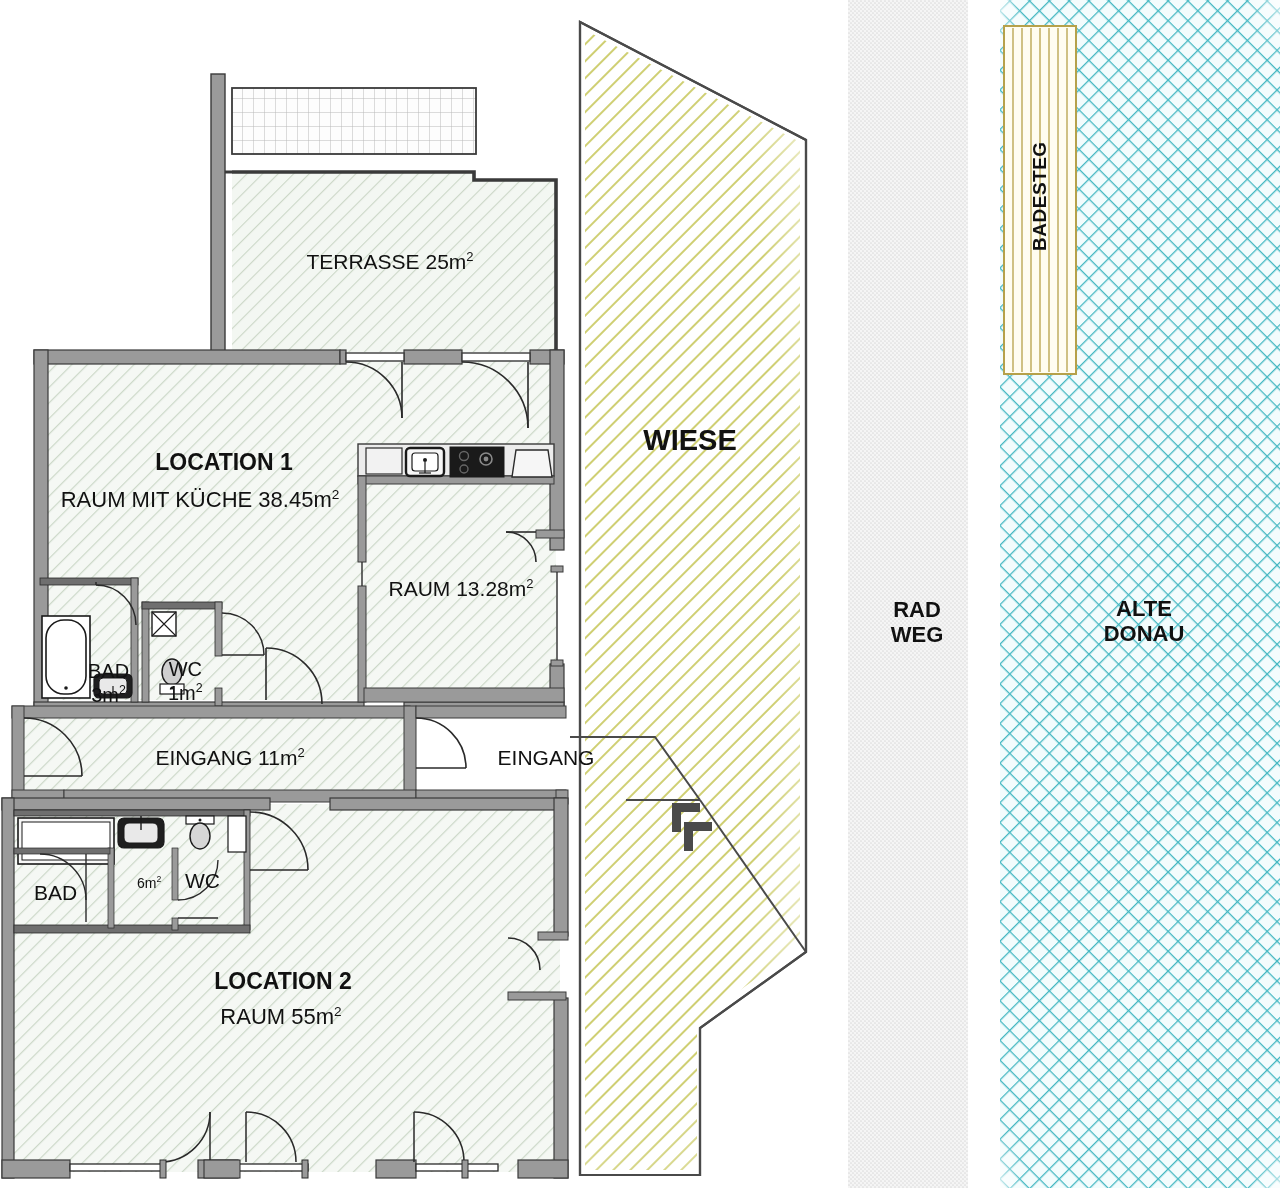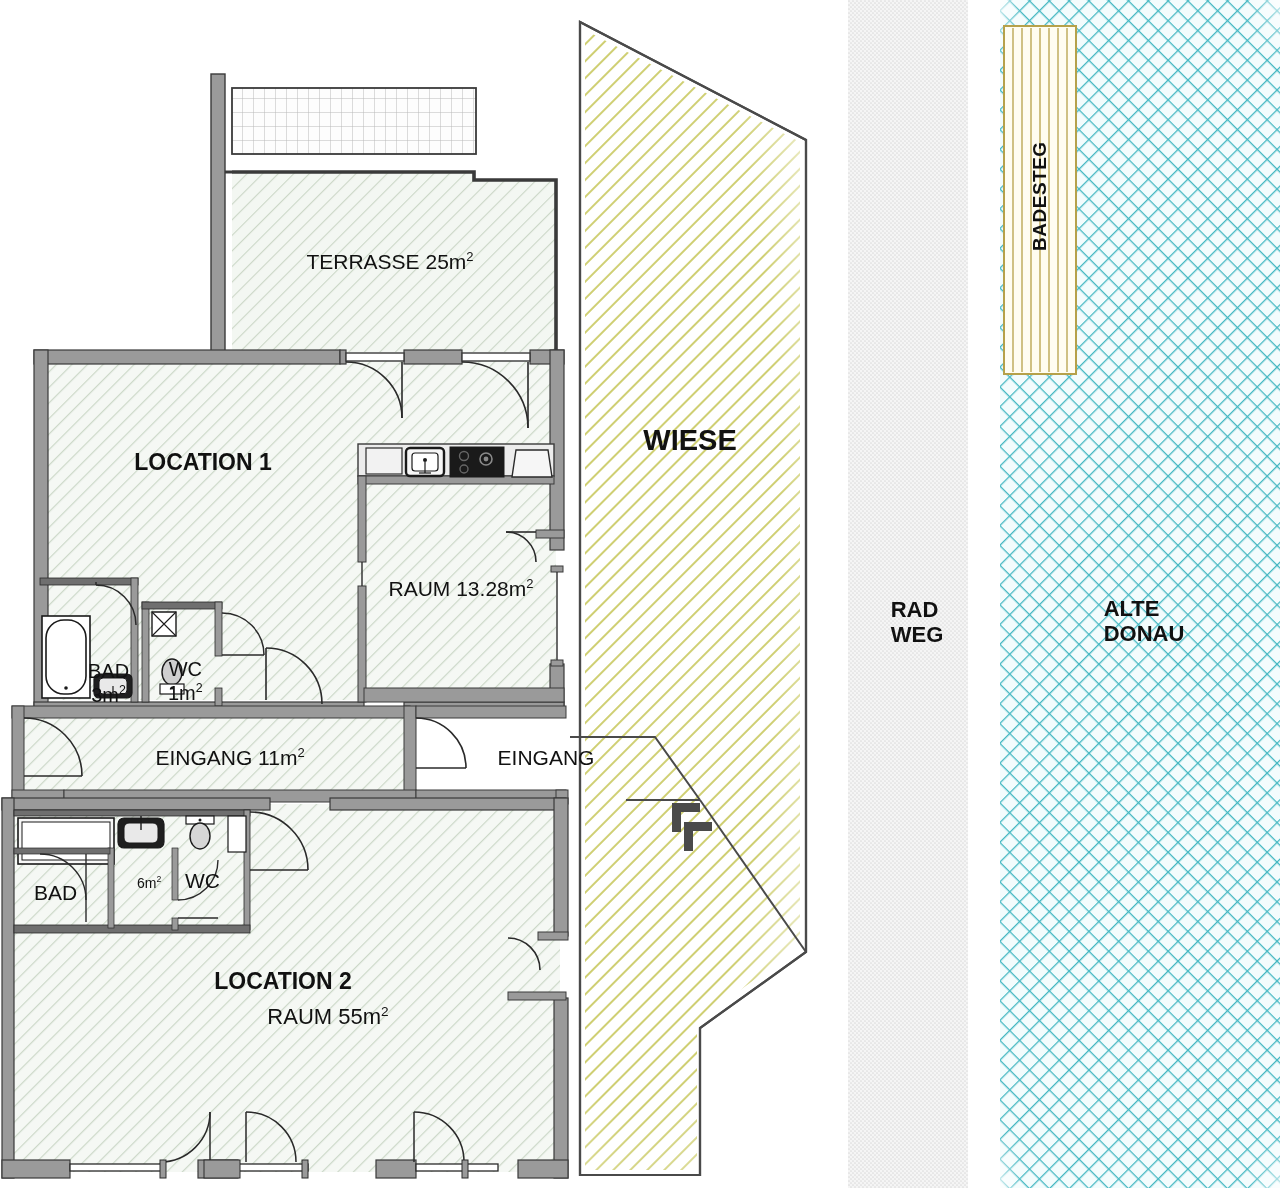--- a/index.html
+++ b/index.html
@@ -26,21 +26,21 @@
   }
   .lbl {
     position: absolute;
     color: #111111;
     white-space: nowrap;
     line-height: 1.15;
     font-family: "Liberation Sans", sans-serif;
     pointer-events: none;
   }
   .lbl.bold { font-weight: bold; }
-  .lbl.center { transform: translateX(-50%); text-align: left; }
+  .lbl.center { transform: translateX(-50%); text-align: center; }
   .lbl sup { font-size: 0.62em; vertical-align: super; }
   .rot90 {
     transform: rotate(-90deg);
     transform-origin: 50% 50%;
   }
   .stack { text-align: center; margin-top: 40px; }
 </style>
 </head>
 <body>
 
@@ -396,22 +396,26 @@
       </g>
     </g>
 
   </svg>
 
   <div class="lbl center" style="left:390px; top:250px; font-size:21px;">
     <span>TERRASSE</span>
     <span>25m</span><sup>2</sup>
   </div>
 
-  <div class="lbl center bold" style="left:203px; top:449px; font-size:23px;">LOCATION 1</div>
-
+  <div class="lbl center bold" style="left:224px; top:449px; font-size:23px;">LOCATION 1</div>
+
+  <div class="lbl center" style="left:200px; top:487px; font-size:22px;">
+    <span>RAUM MIT KÜCHE</span>
+    <span>38.45m</span><sup>2</sup>
+  </div>
 
   <div class="lbl center" style="left:461px; top:577px; font-size:21px;">
     <span>RAUM</span>
     <span>13.28m</span><sup>2</sup>
   </div>
 
   <div class="lbl stack" style="left:88px; top:620px; font-size:20px;">
     <div>BAD</div>
     <div><span>3m</span><sup>2</sup></div>
   </div>
@@ -431,21 +435,21 @@
   <div class="lbl" style="left:34px; top:881px; font-size:21px;">BAD</div>
 
   <div class="lbl" style="left:137px; top:874px; font-size:14px;">
     <span>6m</span><sup>2</sup>
   </div>
 
   <div class="lbl" style="left:185px; top:869px; font-size:21px;">WC</div>
 
   <div class="lbl center bold" style="left:283px; top:968px; font-size:23px;">LOCATION 2</div>
 
-  <div class="lbl center" style="left:281px; top:1004px; font-size:22px;margin-left:47px;">
+  <div class="lbl center" style="left:281px; top:1004px; font-size:22px;">
     <span>RAUM</span>
     <span>55m</span><sup>2</sup>
   </div>
 
   <div class="lbl center bold" style="left:690px; top:424px; font-size:29px;">WIESE</div>
 
   <div class="lbl center bold stack" style="left:917px; top:557px; font-size:22px;">
     <div>RAD</div>
     <div>WEG</div>
   </div>

